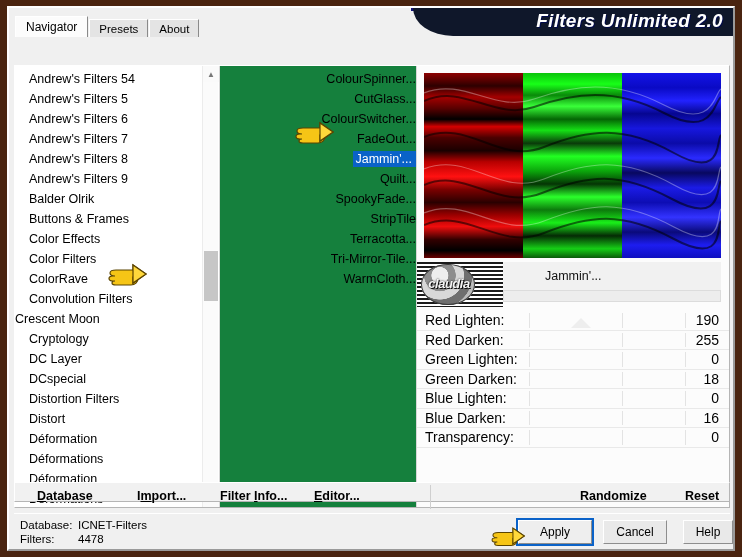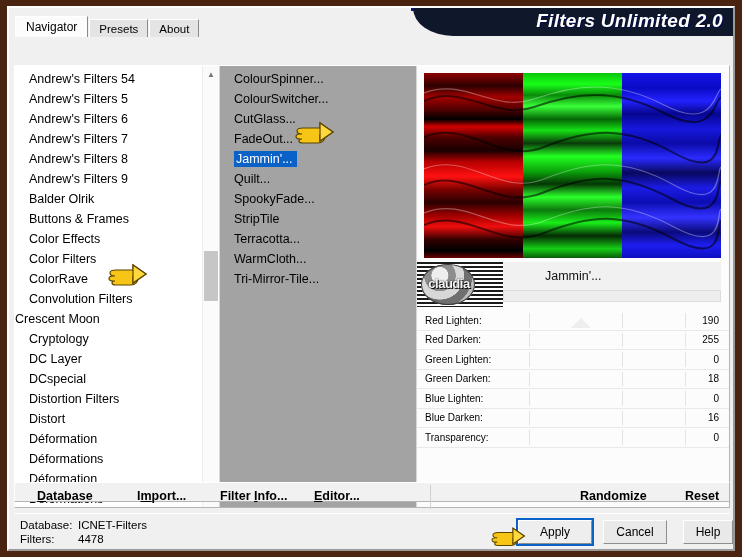--- a/index.html
+++ b/index.html
@@ -147,23 +147,24 @@
     position: absolute;
     left: 1px; width: 14px;
     background: #c6c6c6;
   }
 
   
   #filter-panel {
     position: relative;
     width: 197px;
     height: 100%;
-    background: #a3a3a3;
+    background: #15803d;
     border-right: 1px solid #d7d7d7;
     overflow: hidden;
+    text-align: right;
   }
   #filter-list { padding-top: 3px; }
   .filter-item {
     height: 20px;
     line-height: 20px;
     padding-left: 14px;
     font-size: 12.5px;
     color: #000;
     white-space: nowrap;
   }
@@ -240,20 +241,21 @@
     background:
       radial-gradient(circle at 35% 28%, #eeeeee 0 18%, #8d8d8d 19% 34%, #d8d8d8 35% 52%, #6f6f6f 53% 70%, #bdbdbd 71% 100%);
     box-shadow: inset 0 0 0 1px #3a3a3a;
   }
   #wm-text {
     position: absolute;
     left: 0; top: 14px; width: 108px;
     text-align: center;
     font-size: 13px;
     font-weight: bold;
+    font-style: italic;
     color: #f4f4f4;
     text-shadow: 0 0 2px #000, 1px 1px 0 #111;
     letter-spacing: -0.5px;
   }
 
   
   #fname-bar {
     position: absolute;
     left: 86px; top: 196px;
     right: 8px;
@@ -284,21 +286,21 @@
     right: 0;
     background: #fcfcfc;
   }
   .prow {
     position: relative;
     height: 19.5px;
     border-bottom: 1px solid #e9e9e9;
     display: flex;
     align-items: center;
     padding: 0 10px 0 8px;
-    font-size: 10px;
+    font-size: 14px;
     color: #000;
   }
   .prow .plabel { flex: 1; white-space: nowrap; }
   .prow .pvalue { text-align: right; white-space: nowrap; }
   .prow .ptick {
     position: absolute;
     top: 2px; bottom: 2px;
     width: 1px;
     background: #e3e3e3;
   }
@@ -440,30 +442,30 @@
         <div class="vscroll">
           <div class="arrow up">▲</div>
           <div class="thumb" style="top:185px;height:50px;"></div>
           <div class="arrow down">▼</div>
         </div>
       </div>
 
       <div id="filter-panel">
         <div id="filter-list">
             <div class="filter-item"><span class="lbl">ColourSpinner...</span></div>
+            <div class="filter-item"><span class="lbl">CutGlass...</span></div>
             <div class="filter-item"><span class="lbl">ColourSwitcher...</span></div>
-            <div class="filter-item"><span class="lbl">CutGlass...</span></div>
             <div class="filter-item"><span class="lbl">FadeOut...</span></div>
             <div class="filter-item selected"><span class="lbl">Jammin'...</span></div>
             <div class="filter-item"><span class="lbl">Quilt...</span></div>
             <div class="filter-item"><span class="lbl">SpookyFade...</span></div>
             <div class="filter-item"><span class="lbl">StripTile</span></div>
             <div class="filter-item"><span class="lbl">Terracotta...</span></div>
+            <div class="filter-item"><span class="lbl">Tri-Mirror-Tile...</span></div>
             <div class="filter-item"><span class="lbl">WarmCloth...</span></div>
-            <div class="filter-item"><span class="lbl">Tri-Mirror-Tile...</span></div>
           </div>
       </div>
 
       <div id="right-panel">
 
         <div id="preview-wrap">
           <div id="preview">
             <div class="band red"></div>
             <div class="band green"></div>
             <div class="band blue"></div>

